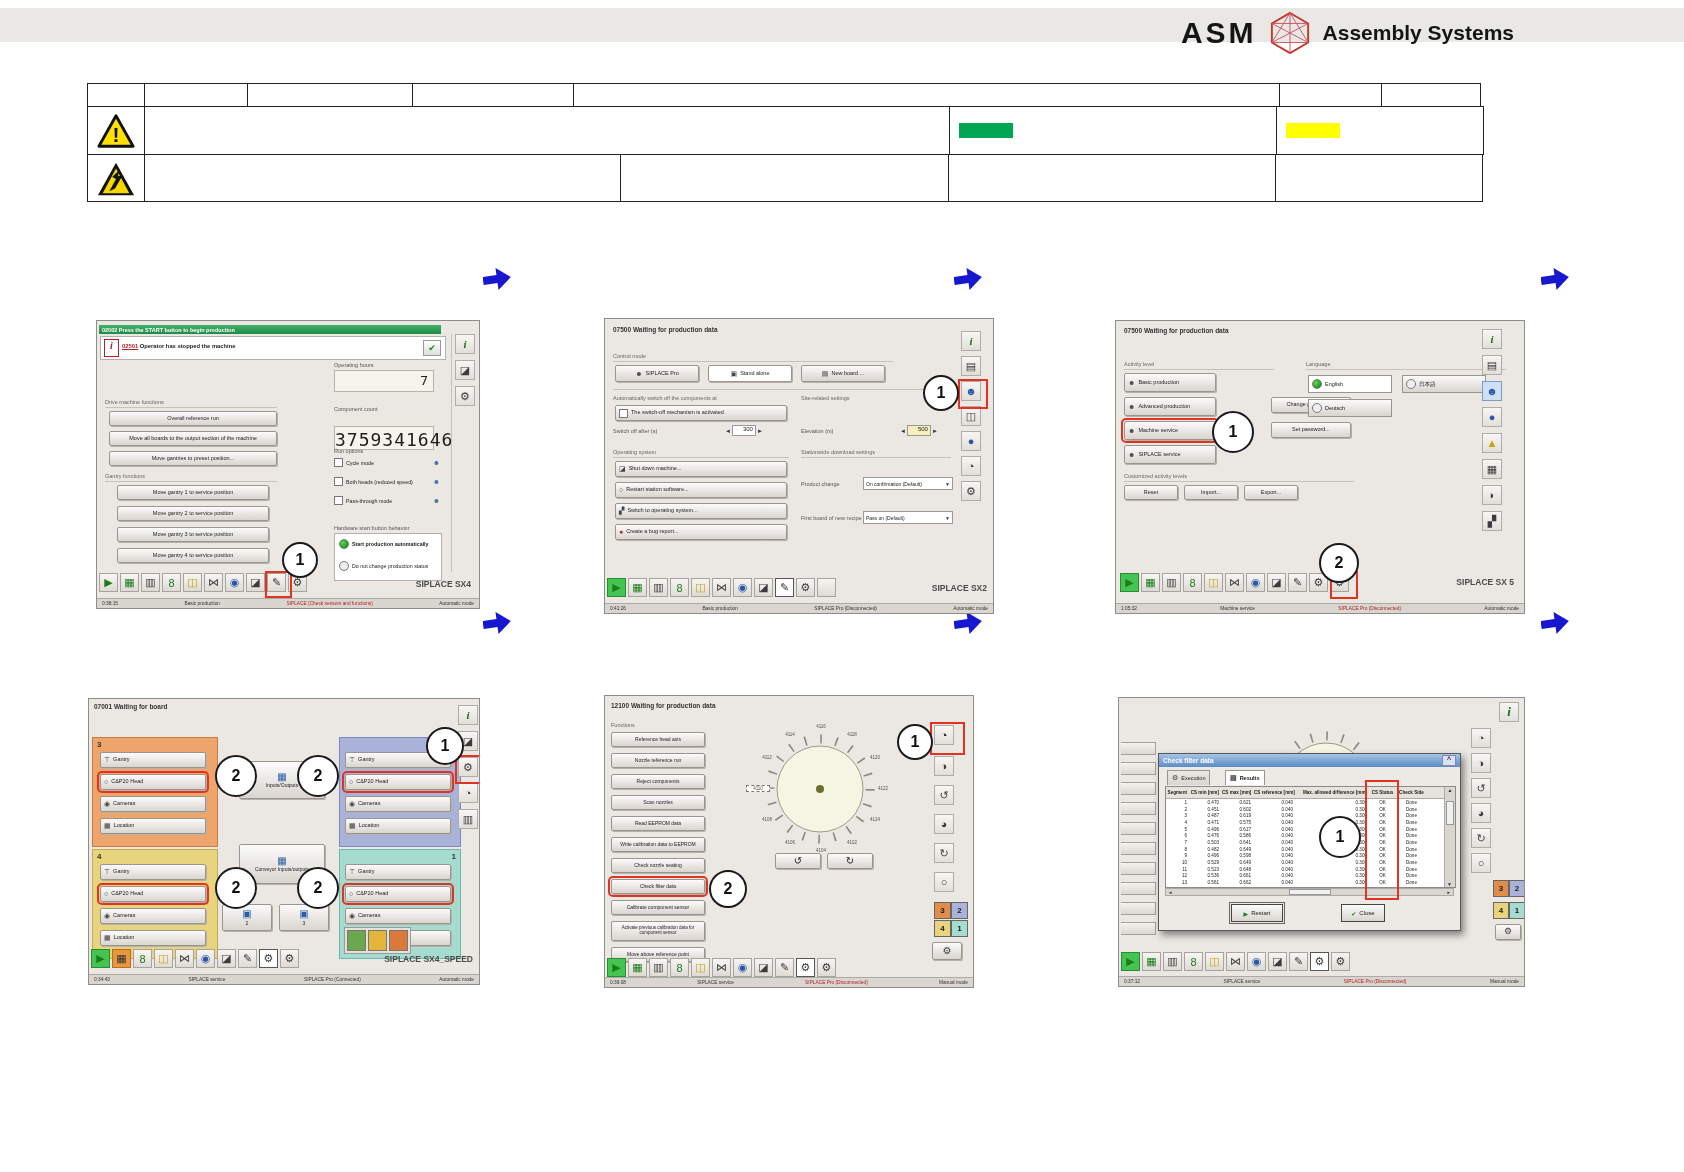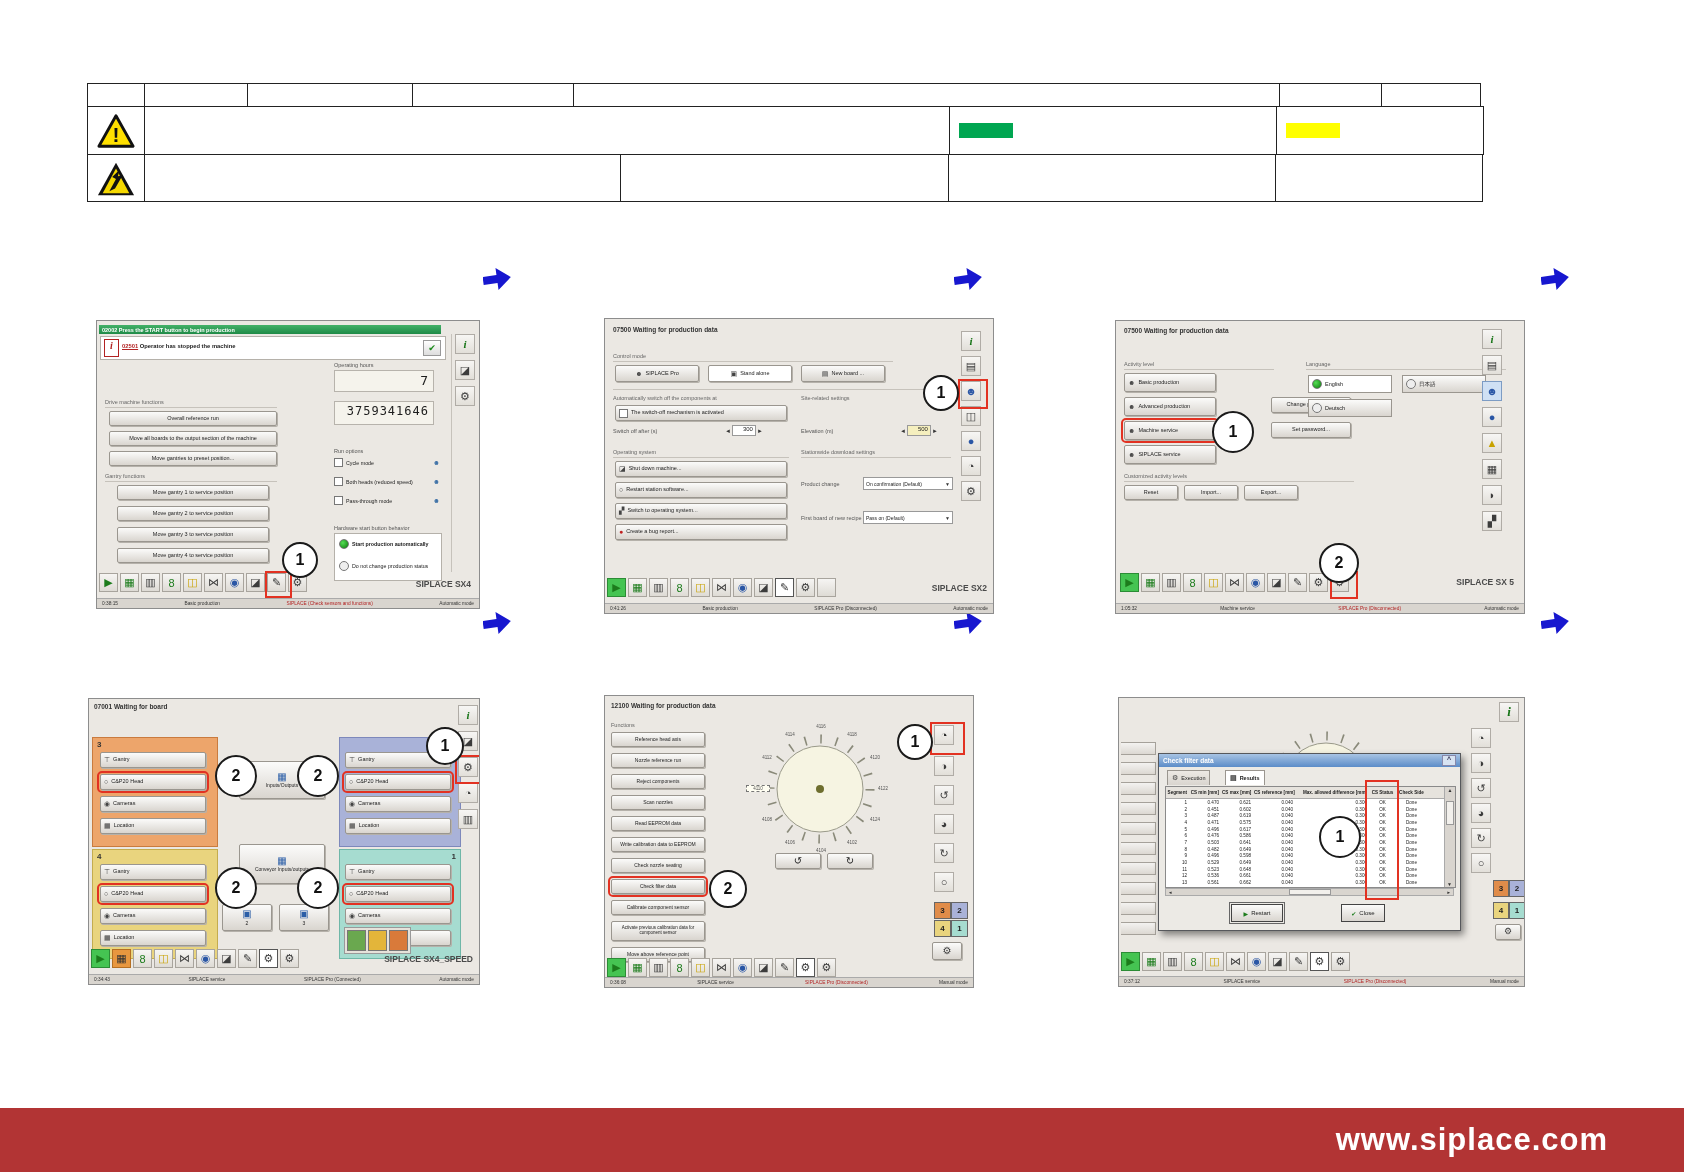--- a/index.html
+++ b/index.html
@@ -104,20 +104,34 @@
   .hscroll{position:absolute;height:8px;background:#d9d5cf;border:1px solid #aaa;font-size:4.5px;color:#333;display:flex;justify-content:space-between;align-items:center;padding:0 2px;box-sizing:border-box;}
   .hthumb{width:40px;height:4px;background:#f2f0ec;border:1px solid #999;}
   .dbtn{position:absolute;display:flex;align-items:center;justify-content:center;gap:3px;font-size:6px;background:linear-gradient(#fbfbfa,#d9d5cf);border:1px solid #444;outline:1px solid #666;outline-offset:1px;box-sizing:border-box;}
   .dialsvg{position:absolute;}
 </style>
 </head>
 <body>
 
 <div class="page">
 
+  <div class="topbar">
+    <div class="logo">
+      <span class="logo-asm">ASM</span>
+      <svg width="42" height="44" viewBox="0 0 44 46">
+        <g fill="none" stroke="#c0392b" stroke-width="2">
+          <polygon points="22,2 41,13 41,33 22,44 3,33 3,13"></polygon>
+        </g>
+        <g fill="none" stroke="#c56" stroke-width="1">
+          <path d="M22,2 L3,33 M22,2 L41,33 M3,13 L41,13 M3,13 L41,33 M41,13 L3,33 M22,2 L22,44 M3,33 L41,33"></path>
+        </g>
+      </svg>
+      <span class="logo-as">Assembly Systems</span>
+    </div>
+  </div>
 
   <div class="doc-table">
     <div class="trowx">
       <div class="cellx" style="width:58px;height:24px"></div>
       <div class="cellx" style="width:104px;height:24px"></div>
       <div class="cellx" style="width:166px;height:24px"></div>
       <div class="cellx" style="width:162px;height:24px"></div>
       <div class="cellx" style="width:707px;height:24px"></div>
       <div class="cellx" style="width:103px;height:24px"></div>
       <div class="cellx" style="width:100px;height:24px"></div>
@@ -197,21 +211,21 @@
     <div class="vlist" style="left:16px;top:164px;width:160px;gap:6px;align-items:center">
 
     <div class="mbtn vb" style="width:152px">Move gantry 1 to service position</div>
         <div class="mbtn vb" style="width:152px">Move gantry 2 to service position</div>
         <div class="mbtn vb" style="width:152px">Move gantry 3 to service position</div>
         <div class="mbtn vb" style="width:152px">Move gantry 4 to service position</div>
       </div>
     <div class="flabel" style="left:237px;top:41px">Operating hours</div>
     <div class="seg" style="left:237px;top:49px;width:100px;height:22px;font-size:13px">7</div>
     <div class="flabel" style="left:237px;top:85px">Component count</div>
-    <div class="seg" style="left:237px;top:80px;width:100px;height:24px;font-size:12px">3759341646</div>
+    <div class="seg" style="left:237px;top:105px;width:100px;height:24px;font-size:18px">3759341646</div>
     <div class="flabel" style="left:237px;top:127px">Run options</div>
     <div class="vlist" style="left:237px;top:137px;width:106px;gap:10px">
 
     <label class="cbrow">
           <span class="cb"></span>
           <span>Cycle mode</span>
           <span class="pico">☻</span>
         </label>
         <label class="cbrow">
           <span class="cb"></span>
@@ -927,17 +941,14 @@
       </div>
     <div class="statusbar">
 
     <span class="st">0:37:12</span>
         <span class="st">SIPLACE service</span>
         <span class="st red">SIPLACE Pro (Disconnected)</span>
         <span class="st">Manual mode</span>
       </div>
   </div>
 
-  <div class="footer">
-    <b>www.siplace.com</b>
-  </div>
 
 </div>
 
 </body></html>

